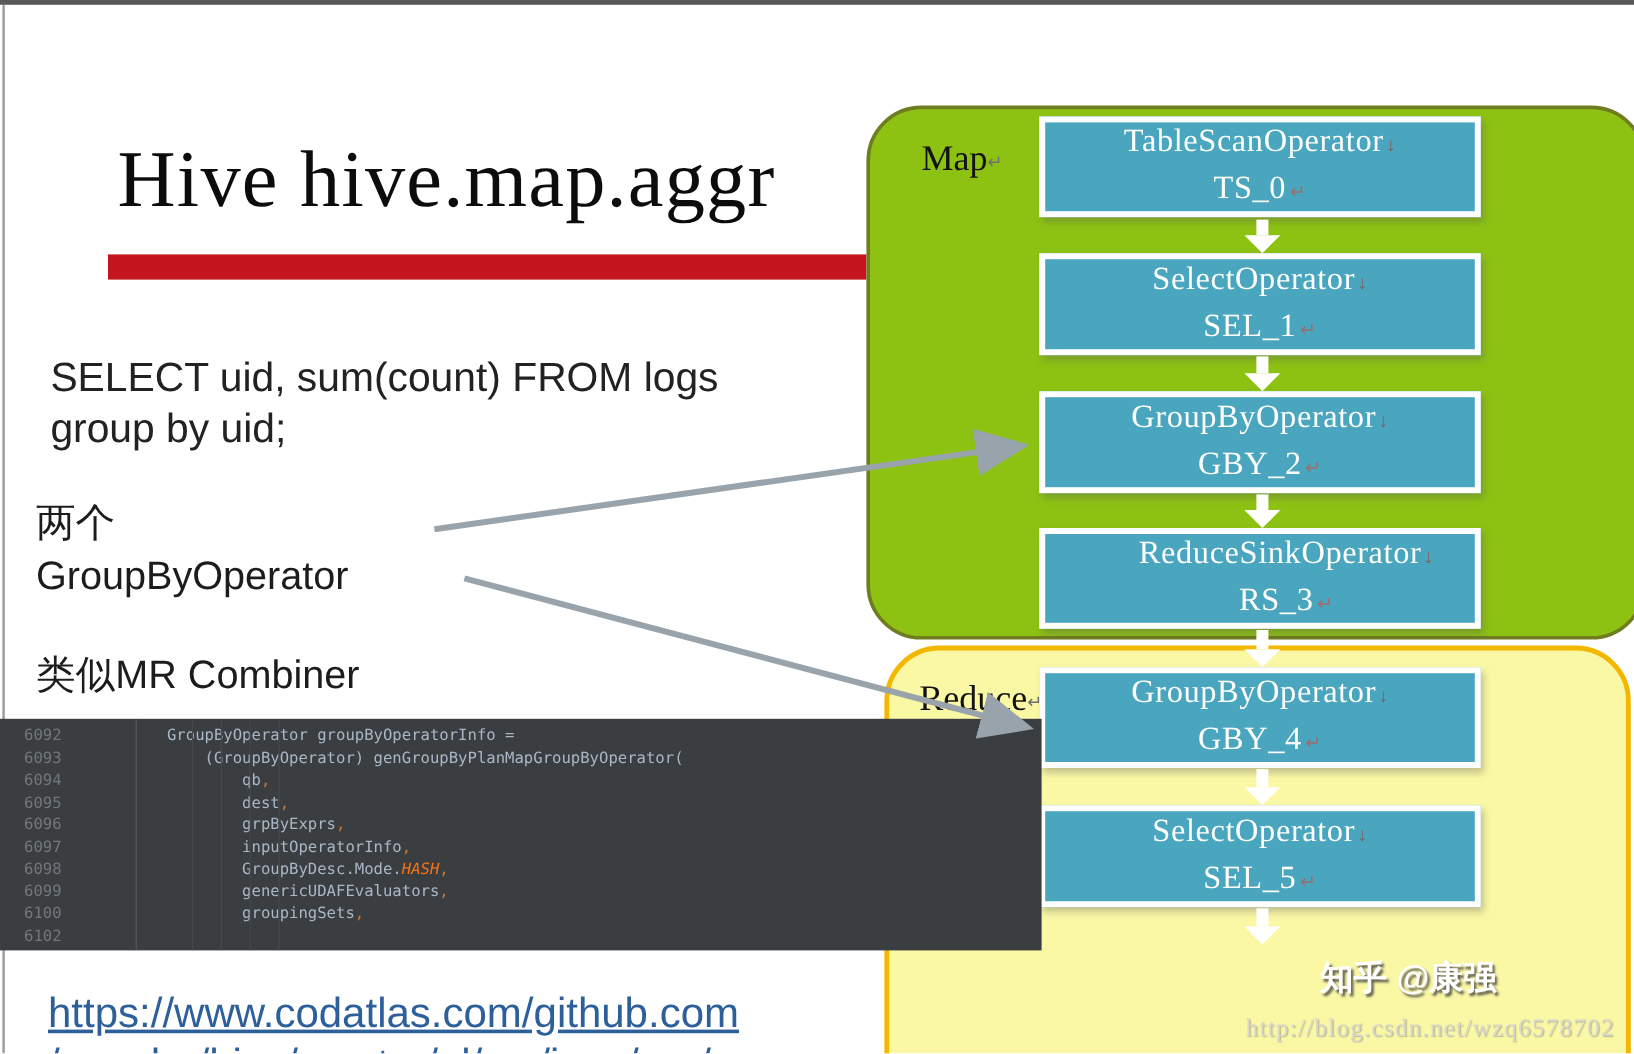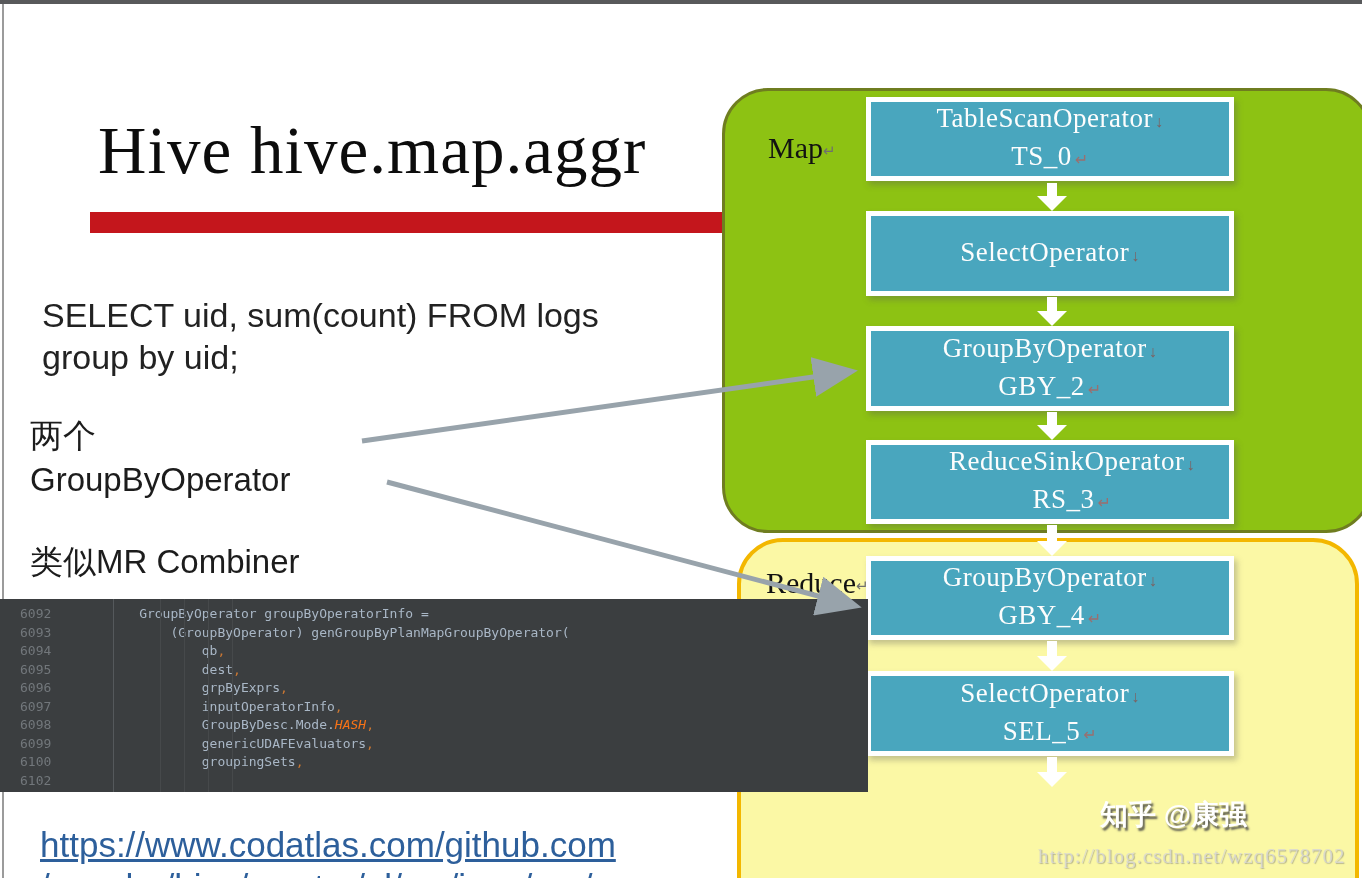--- a/index.html
+++ b/index.html
@@ -28,21 +28,21 @@
 
   .link-block{left:40px;top:824px;font-size:35px;line-height:42px;}
   .link-block a{color:var(--link-blue);text-decoration:underline;}
 
   
   .map-container{left:722px;top:88px;width:650px;height:445px;background:var(--map-green);
     border:3px solid var(--map-border);border-radius:46px;box-sizing:border-box;}
   .reduce-container{left:737px;top:538px;width:622px;height:420px;background:var(--reduce-yellow);
     border:4px solid var(--reduce-border);border-radius:46px;box-sizing:border-box;}
   .section-label{font-family:"Liberation Serif",serif;font-size:30px;color:#121212;white-space:nowrap;}
-  .map-label{left:768px;top:116px;margin-top:15px;}
+  .map-label{left:768px;top:116px;}
   .reduce-label{left:766px;top:566px;z-index:7;}
   .label-mark{font-size:15px;color:#6f6f6f;vertical-align:2px;}
 
   
   .node{left:866px;width:368px;background:var(--node-teal);border:5px solid #fff;
     box-sizing:border-box;z-index:4;text-align:center;color:#fdfdfd;
     font-family:"Liberation Serif",serif;font-size:27px;line-height:35px;
     letter-spacing:0.5px;box-shadow:3px 4px 6px rgba(90,90,90,0.35);
     display:flex;flex-direction:column;justify-content:center;}
   .nmark1{font-size:16px;color:#7d6060;margin-left:2px;}
@@ -101,20 +101,21 @@
 
   <div class="abs section-label map-label"><span>Map</span><span class="label-mark">↵</span></div>
   <div class="abs section-label reduce-label"><span>Reduce</span><span class="label-mark">↵</span></div>
 
   <div class="abs node" style="top:97px;height:84px;">
     <div><span>TableScanOperator</span><span class="nmark1">↓</span></div>
     <div><span>TS_0</span><span class="nmark2">↵</span></div>
   </div>
   <div class="abs node" style="top:211px;height:85px;">
     <div><span>SelectOperator</span><span class="nmark1">↓</span></div>
+    <div><span>SEL_1</span><span class="nmark2">↵</span></div>
   </div>
   <div class="abs node" style="top:326px;height:85px;">
     <div><span>GroupByOperator</span><span class="nmark1">↓</span></div>
     <div><span>GBY_2</span><span class="nmark2">↵</span></div>
   </div>
   <div class="abs node" style="top:440px;height:84px;padding-left:44px;">
     <div><span>ReduceSinkOperator</span><span class="nmark1">↓</span></div>
     <div><span>RS_3</span><span class="nmark2">↵</span></div>
   </div>
   <div class="abs node" style="top:556px;height:84px;">

